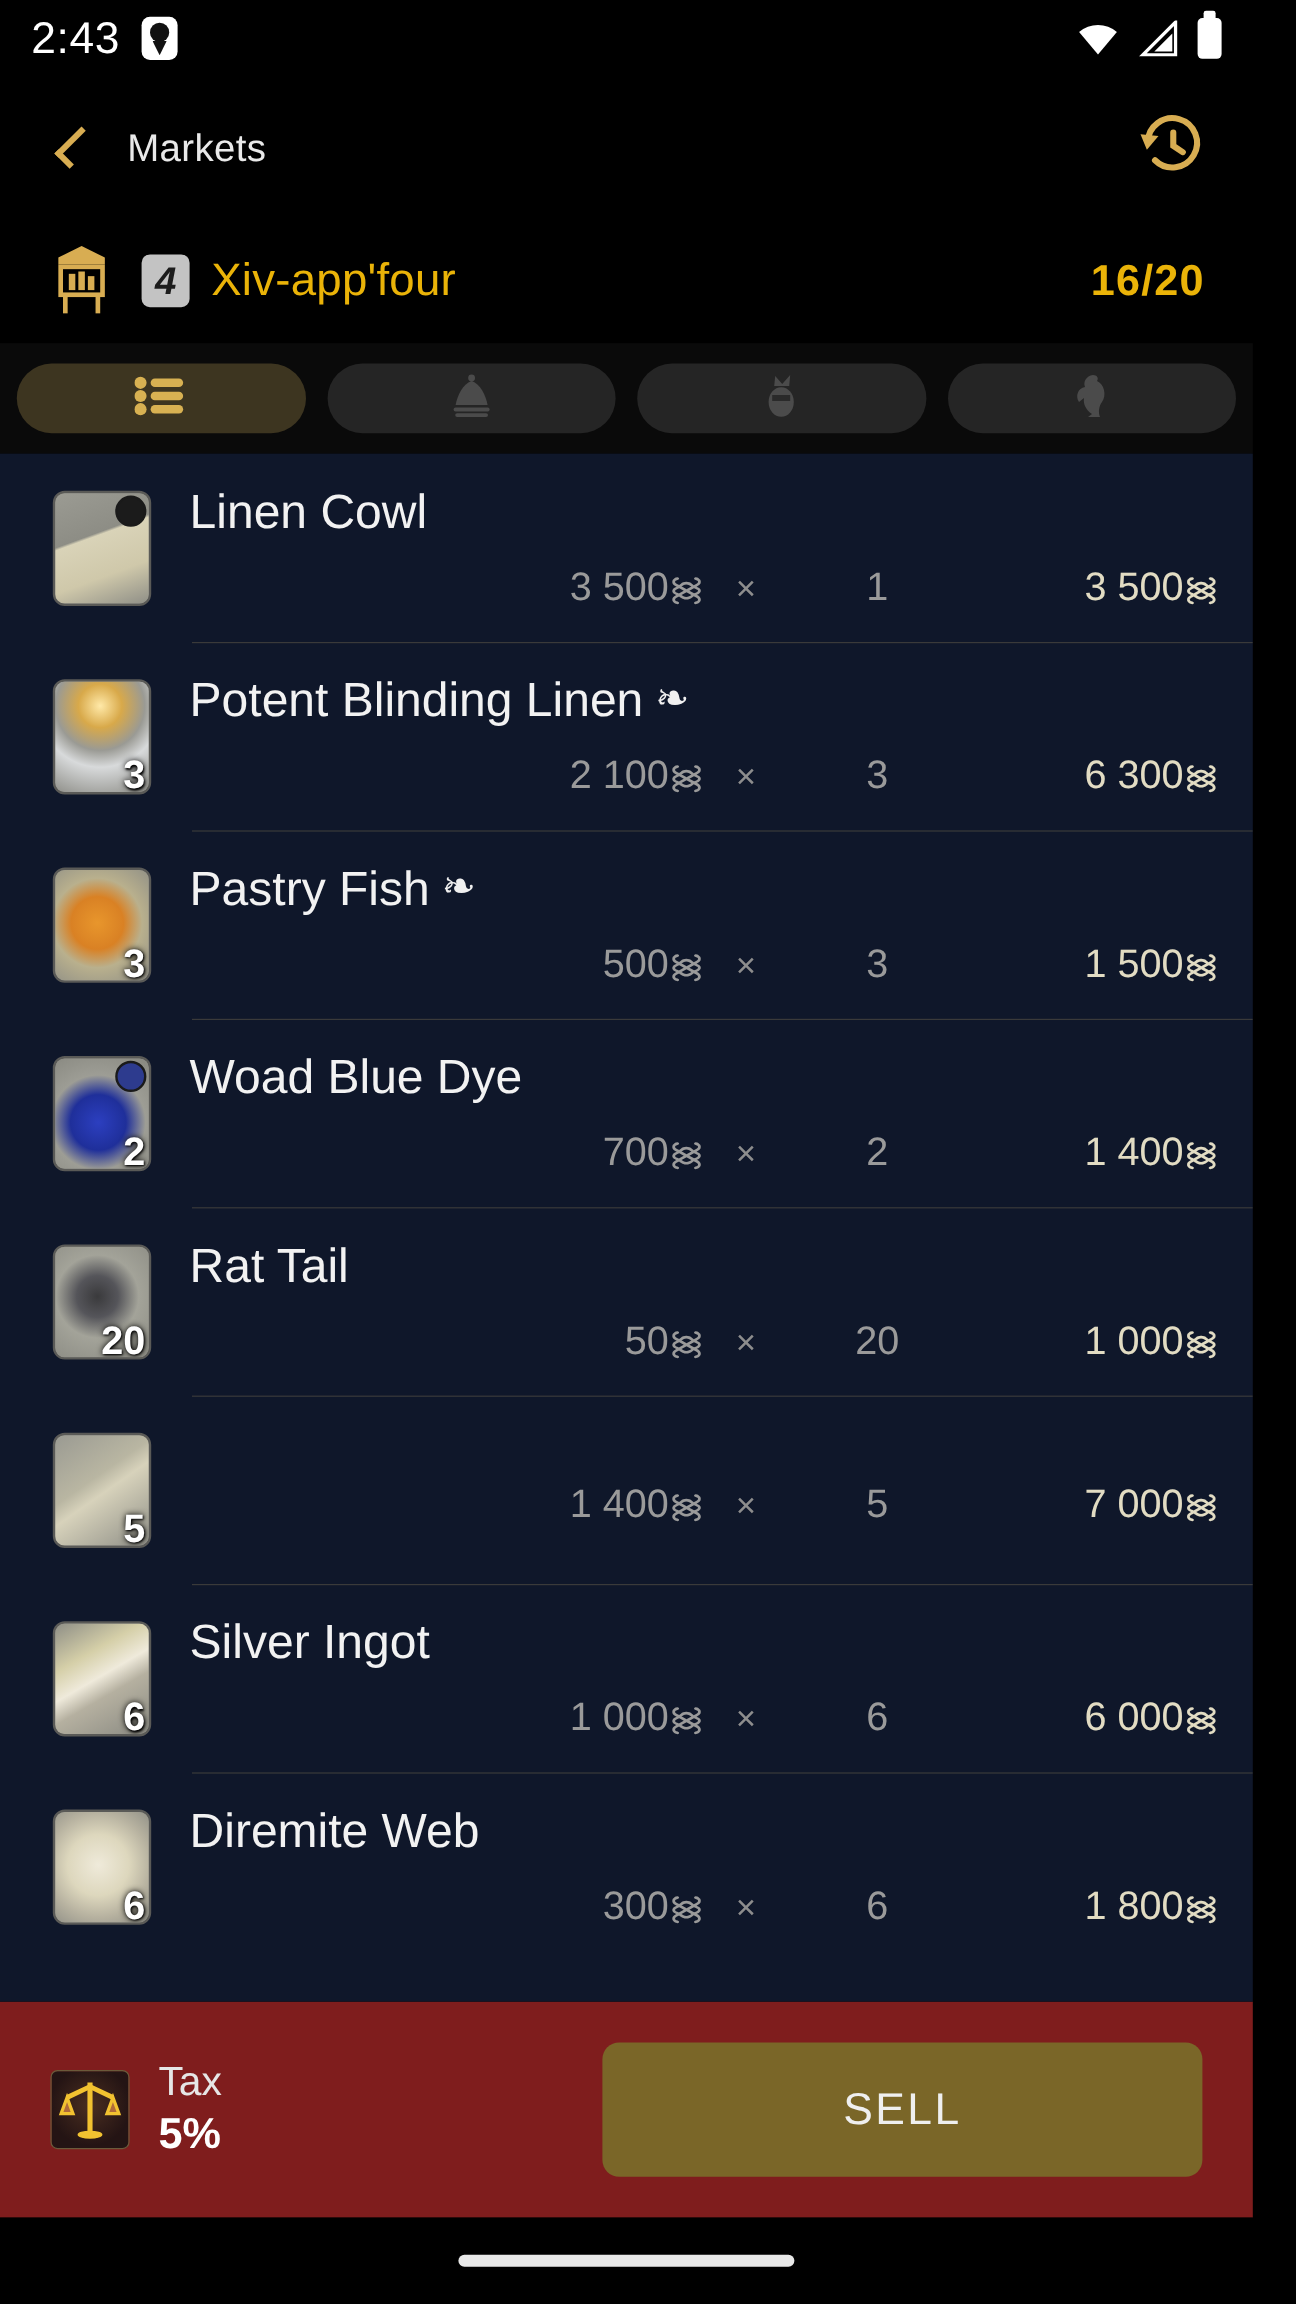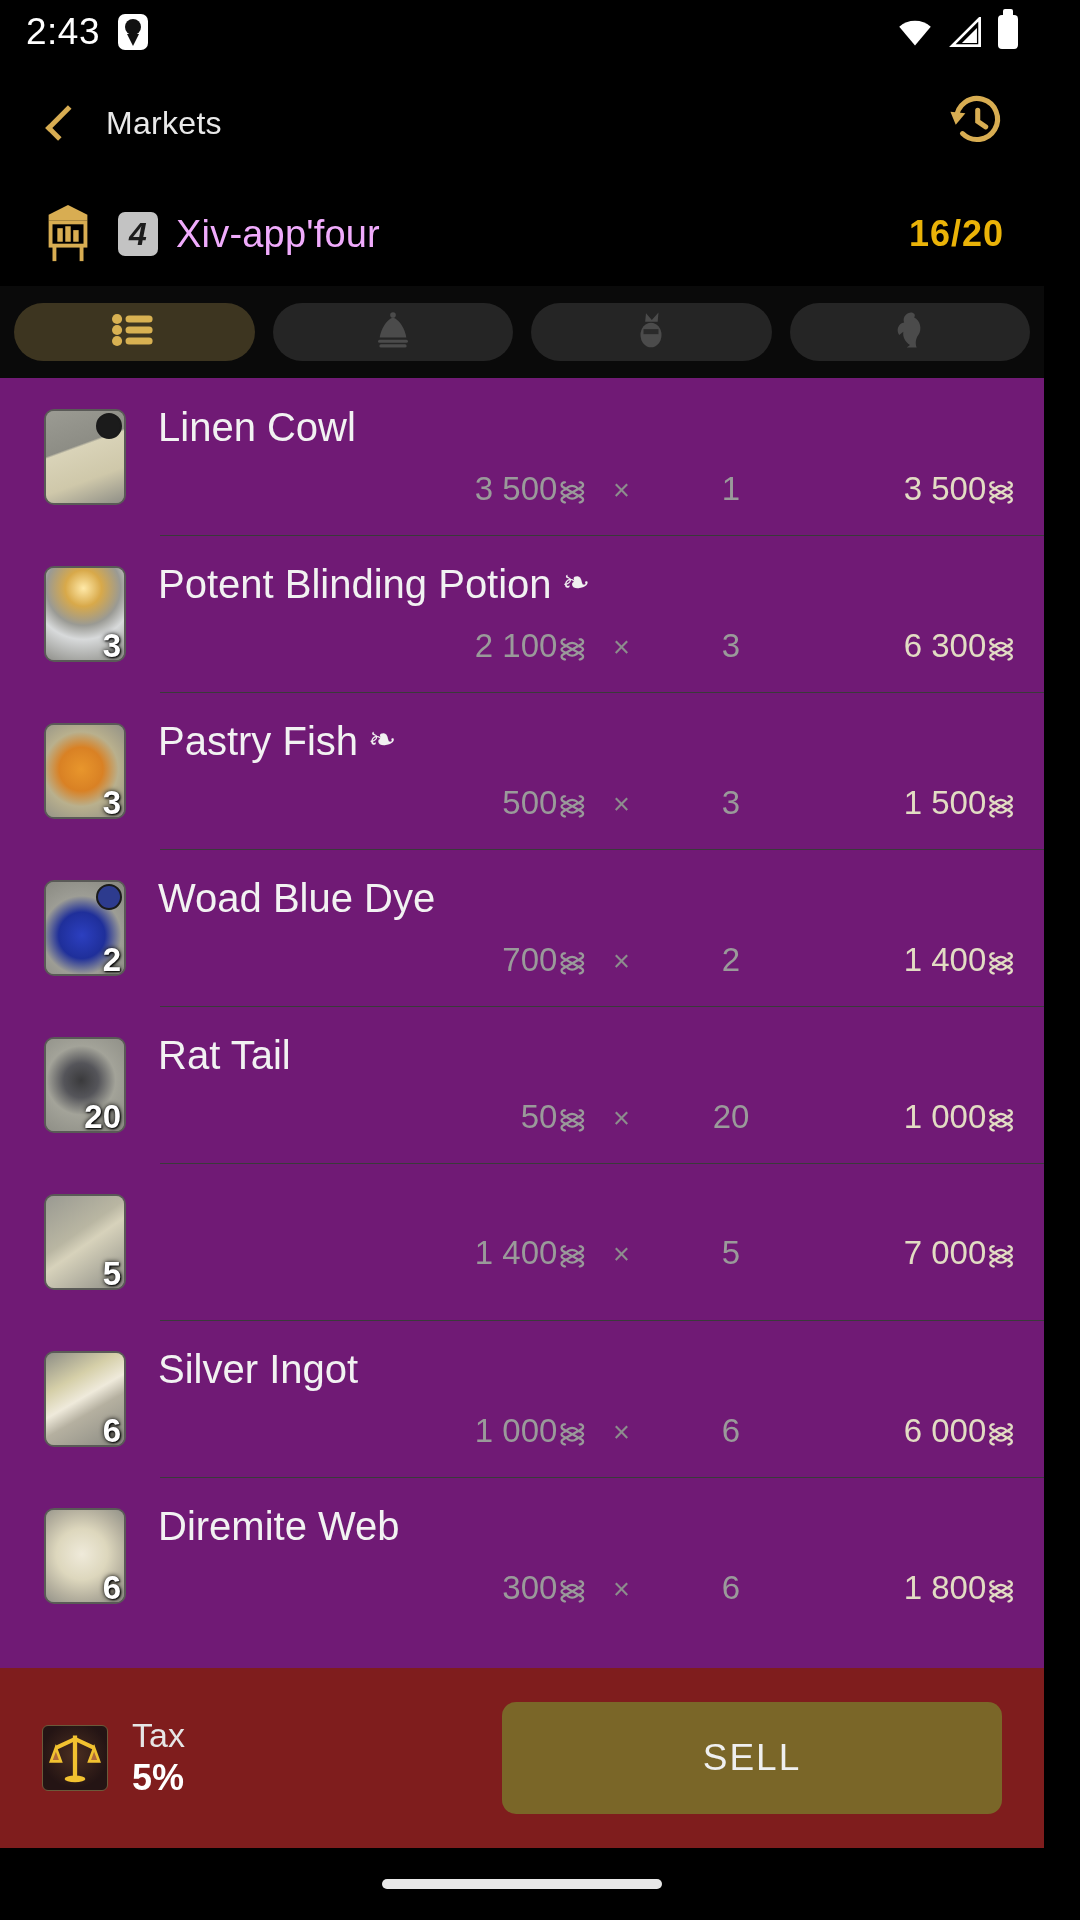--- a/index.html
+++ b/index.html
@@ -33,32 +33,32 @@
   .appbar-title { color: #e9e9e9; font-size: 32px; margin-left: 14px; font-weight: 400; letter-spacing: .3px; }
   .appbar-spacer { flex: 1; }
   .history-btn { width: 66px; height: 66px; display:flex; align-items:center; justify-content:center; cursor:pointer; }
 
   
   .retainer { height: 104px; flex: 0 0 104px; display: flex; align-items: center; padding: 0 40px; background: #000; }
   .ret-board { width: 56px; height: 62px; flex: 0 0 56px; }
   .ret-badge { width: 40px; height: 44px; margin-left: 22px; background: #c3c3c3; border-radius: 7px;
                color:#1c1c1c; font-size: 32px; font-weight: 700; font-style: italic;
                display:flex; align-items:center; justify-content:center; font-family:"Liberation Sans", sans-serif; }
-  .ret-name { color: #f0abfc; font-size: 38px; margin-left: 18px; letter-spacing:.2px; }
+  .ret-name { color: #eab308; font-size: 38px; margin-left: 18px; letter-spacing:.2px; }
   .ret-spacer { flex: 1; }
   .ret-count { color: #eab308; font-size: 36px; font-weight: 700; letter-spacing: 1px; }
 
   
   .tabs { height: 92px; flex: 0 0 92px; display: flex; align-items: center; gap: 18px; padding: 0 14px; background: #0a0a0a; }
   .tab { flex: 1; height: 58px; border-radius: 29px; display:flex; align-items:center; justify-content:center; cursor:pointer;
          background: #252525; }
   .tab.active { background: #3d3520; }
 
   
-  .list { flex: 1 1 auto; background: #701a75; overflow: hidden; position: relative; }
+  .list { flex: 1 1 auto; background: #0f172a; overflow: hidden; position: relative; }
   .row { height: 157px; display: flex; align-items: center; padding: 0 28px 0 44px; position: relative; }
   .row + .row::before { content:""; position:absolute; left: 160px; right: 0; top: 0; height: 1px; background:#3a3a3a; }
   .thumb { width: 82px; height: 96px; flex: 0 0 82px; border-radius: 10px; position: relative;
            border: 2px solid #5a5a57; overflow: hidden; background: #8d8d86; }
   .thumb .art { position: absolute; inset: 0; }
   .qty { position: absolute; right: 3px; bottom: -2px; color: #fff; font-size: 33px; font-weight: 700;
          text-shadow: 0 0 5px #000, 1px 1px 2px #000; line-height: 1; }
   .dyedot { position: absolute; right: 2px; top: 2px; width: 26px; height: 26px; border-radius: 50%;
             border: 2px solid #1a1a1a; }
   .rowbody { flex: 1; margin-left: 32px; display: flex; flex-direction: column; justify-content: center; height: 100%; }
@@ -205,21 +205,21 @@
           </div>
         </div>
       </div>
       <div class="row">
         <div class="thumb">
           <div class="art" style="background: radial-gradient(circle at 48% 22%, rgb(255, 233, 168) 0%, rgb(216, 169, 74) 22%, rgb(154, 154, 148) 45%, rgb(216, 218, 219) 62%, rgb(140, 140, 134) 100%);"></div>
           <div class="qty">3</div>
         </div>
         <div class="rowbody">
           <div class="itemname">
-            <span>Potent Blinding Potion</span>
+            <span>Potent Blinding Linen</span>
             <span class="hq">❧</span>
           </div>
           <div class="priceline">
             <span class="p-unit">2 100<span class="gil">᯼</span></span>
             <span class="p-x">×</span>
             <span class="p-qty">3</span>
             <span class="p-total">6 300<span class="gil">᯼</span></span>
           </div>
         </div>
       </div>

